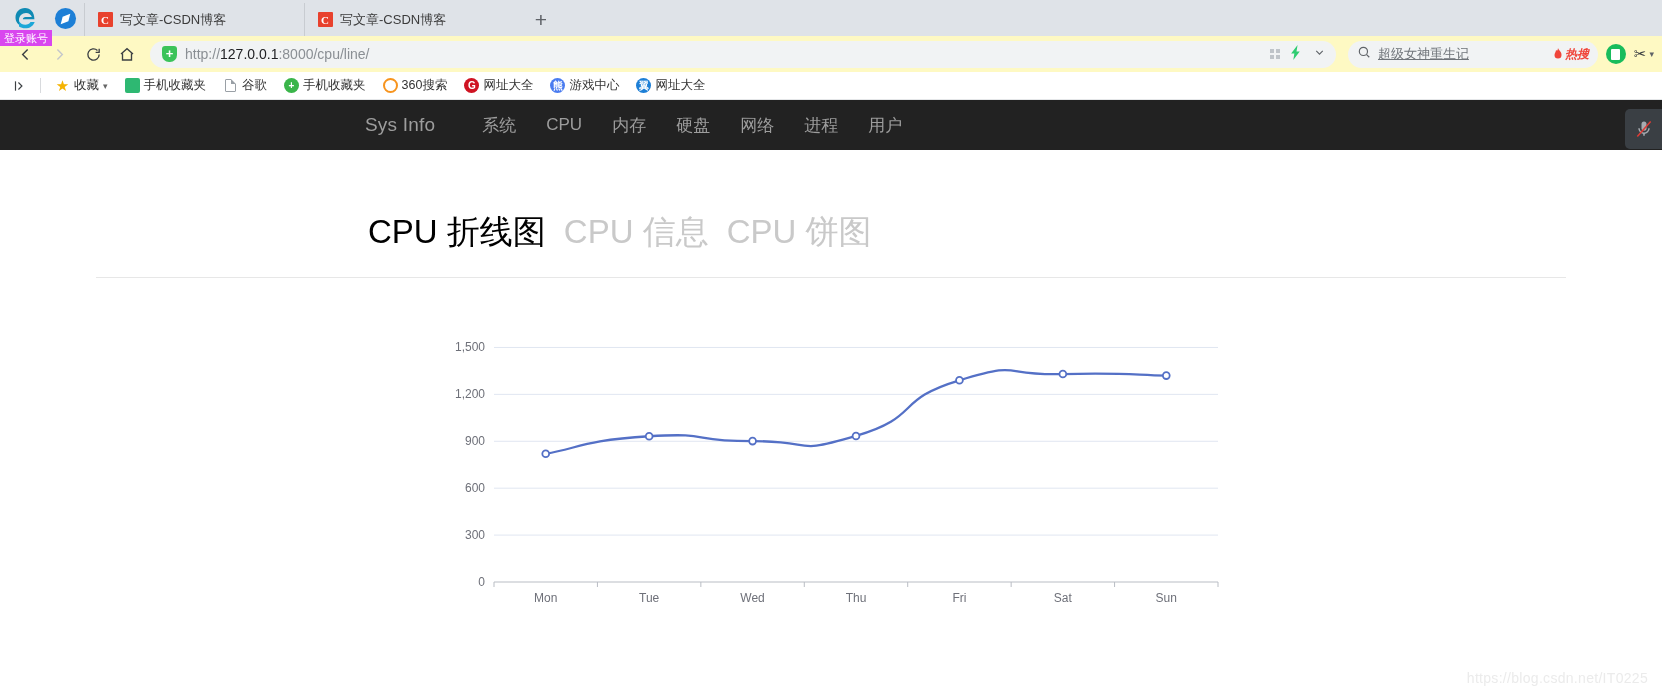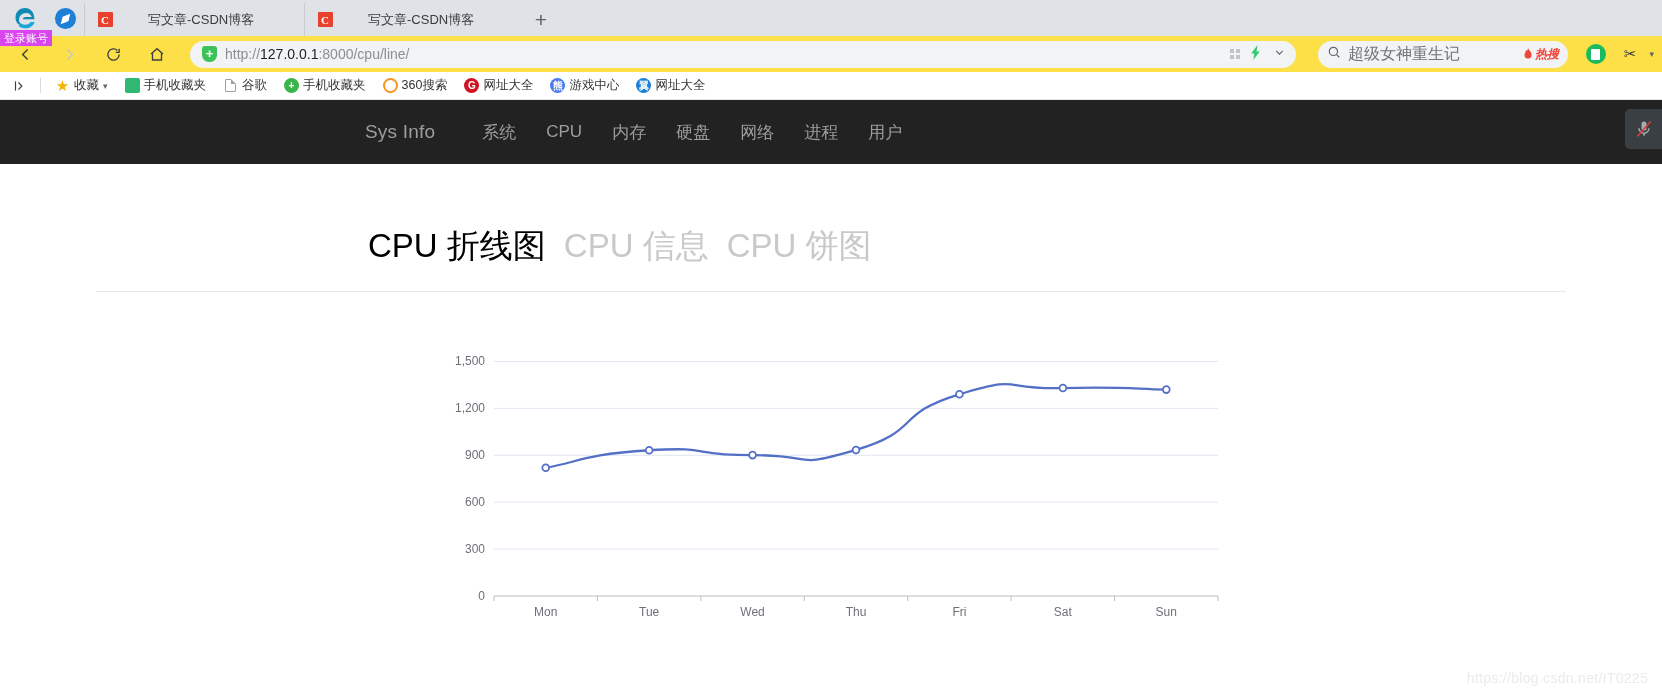--- a/index.html
+++ b/index.html
@@ -29,62 +29,62 @@
     min-width: 215px; box-shadow: 0 -1px 2px rgba(0,0,0,.05);
   }
   .tab-favicon { width: 16px; height: 16px; flex: 0 0 16px; display:flex; align-items:center; justify-content:center; }
   .csdn-ico {
     width: 15px; height: 15px; background: #e8412d; color: #fff; font-size: 11px;
     font-weight: bold; display: flex; align-items: center; justify-content: center; border-radius: 1px;
     font-family: "Liberation Serif", serif;
   }
   .page-ico { width: 13px; height: 15px; border: 1px solid #9aa0a6; border-radius: 1px; position: relative; background:#fff; }
   .page-ico::after { content:""; position:absolute; top:-1px; right:-1px; border-width:0 5px 5px 0; border-style:solid; border-color:#fff #fff #9aa0a6 #9aa0a6; }
-  .tab-title { white-space: nowrap; overflow: hidden; text-overflow: ellipsis; flex: 1; margin-left: 28px; }
+  .tab-title { white-space: nowrap; overflow: hidden; text-overflow: ellipsis; flex: 1; }
   .tab-close { width: 18px; font-size: 15px; color: #5f6368; text-align: center; line-height: 1; }
   .newtab { width: 34px; height: 33px; display: flex; align-items: center; justify-content: center; font-size: 21px; color: #5f6368; font-weight: 300; }
 
-  .toolbar { height: 36px; background: #fde047; display: flex; align-items: center; padding: 0 8px; gap: 10px; }
+  .toolbar { height: 36px; background: #fef9c3; display: flex; align-items: center; padding: 0 8px; gap: 0; }
   .tb-btn { width: 34px; height: 30px; display: flex; align-items: center; justify-content: center; color: #5f6368; }
   .tb-btn.dim { color: #c4c7cb; }
   .omnibox {
     flex: 1; height: 27px; background: #f1f3f4; border-radius: 14px;
     display: flex; align-items: center; padding: 0 10px 0 12px; gap: 8px; margin: 0 8px 0 6px;
   }
   .shield { width: 15px; height: 16px; background: #3bc35a; position: relative; border-radius: 3px 3px 7px 7px; flex: 0 0 15px; }
   .shield::after { content: "+"; position: absolute; inset: 0; color: #fff; font-size: 13px; line-height: 15px; text-align: center; font-weight: bold; }
   .url { flex: 1; font-size: 14px; color: #8a8f94; white-space: nowrap; overflow: hidden; }
   .url b { color: #202124; font-weight: normal; }
   .omni-icons { display: flex; align-items: center; gap: 11px; color: #9aa0a6; font-size: 13px; }
   .grid-ico { display: grid; grid-template-columns: 4px 4px; grid-template-rows: 4px 4px; gap: 2px; }
   .grid-ico i { background: #bfc4c9; display: block; }
 
   .searchbox {
     width: 250px; height: 27px; background: #f1f3f4; border-radius: 14px;
     display: flex; align-items: center; padding: 0 9px; gap: 7px; margin-left: 4px;
   }
-  .search-q { flex: 1; font-size: 16px; color: #6f7479; white-space: nowrap; overflow: hidden; }
+  .search-q { flex: 1; font-size: 13px; color: #6f7479; white-space: nowrap; overflow: hidden; text-decoration: underline; }
   .hot-badge { font-size: 12px; color: #f0453a; font-weight: bold; font-style: italic; white-space: nowrap; display:flex; align-items:center; gap:1px; }
   .profile-ico { width: 20px; height: 20px; border-radius: 50%; background: #18bc5c; display:flex; align-items:center; justify-content:center; margin-left: 8px;}
   .profile-ico i { width: 9px; height: 11px; background: #fff; border-radius: 1px; display:block; }
   .scissor { color: #3c4043; font-size: 15px; margin: 0 3px 0 8px; }
   .caret { color: #5f6368; font-size: 9px; }
 
   .loginbadge {
     position: absolute; top: 30px; left: 0; background: #d946ef; color: #fff;
     font-size: 11px; padding: 1px 4px; line-height: 14px; z-index: 5; white-space: nowrap;
   }
 
   .bookmarks { height: 28px; background: #fff; display: flex; align-items: center; padding: 0 6px; gap: 5px; font-size: 12.5px; color: #333; border-bottom: 1px solid #e4e6e8;}
   .bm { display: flex; align-items: center; gap: 4px; padding: 2px 6px; white-space: nowrap; }
   .bm-ico { width: 15px; height: 15px; border-radius: 50%; display: flex; align-items: center; justify-content: center; font-size: 10px; color: #fff; font-weight: bold; flex:0 0 15px;}
   .sep { width: 1px; height: 15px; background: #d8dadd; margin: 0 3px; }
 
   
-  .navbar { height: 64px; background: #222222; display: flex; align-items: center; padding-left: 365px; gap: 0; position: relative; }
+  .navbar { height: 50px; background: #222222; display: flex; align-items: center; padding-left: 365px; gap: 0; position: relative; }
   .brand { color: #9d9d9d; font-size: 19px; margin-right: 32px; letter-spacing: .2px; }
   .nav-item { color: #9d9d9d; font-size: 17px; padding: 0 15px; }
   .mic-widget {
     position: absolute; right: 0; top: 9px; width: 37px; height: 40px;
     background: #3a3f44; border-radius: 5px 0 0 5px; display: flex; align-items: center; justify-content: center;
   }
 
   
   .content { padding: 0 96px; }
   .title-row { display: flex; align-items: baseline; gap: 18px; padding: 60px 0 22px 272px; border-bottom: 1px solid #e7e7e7; }

